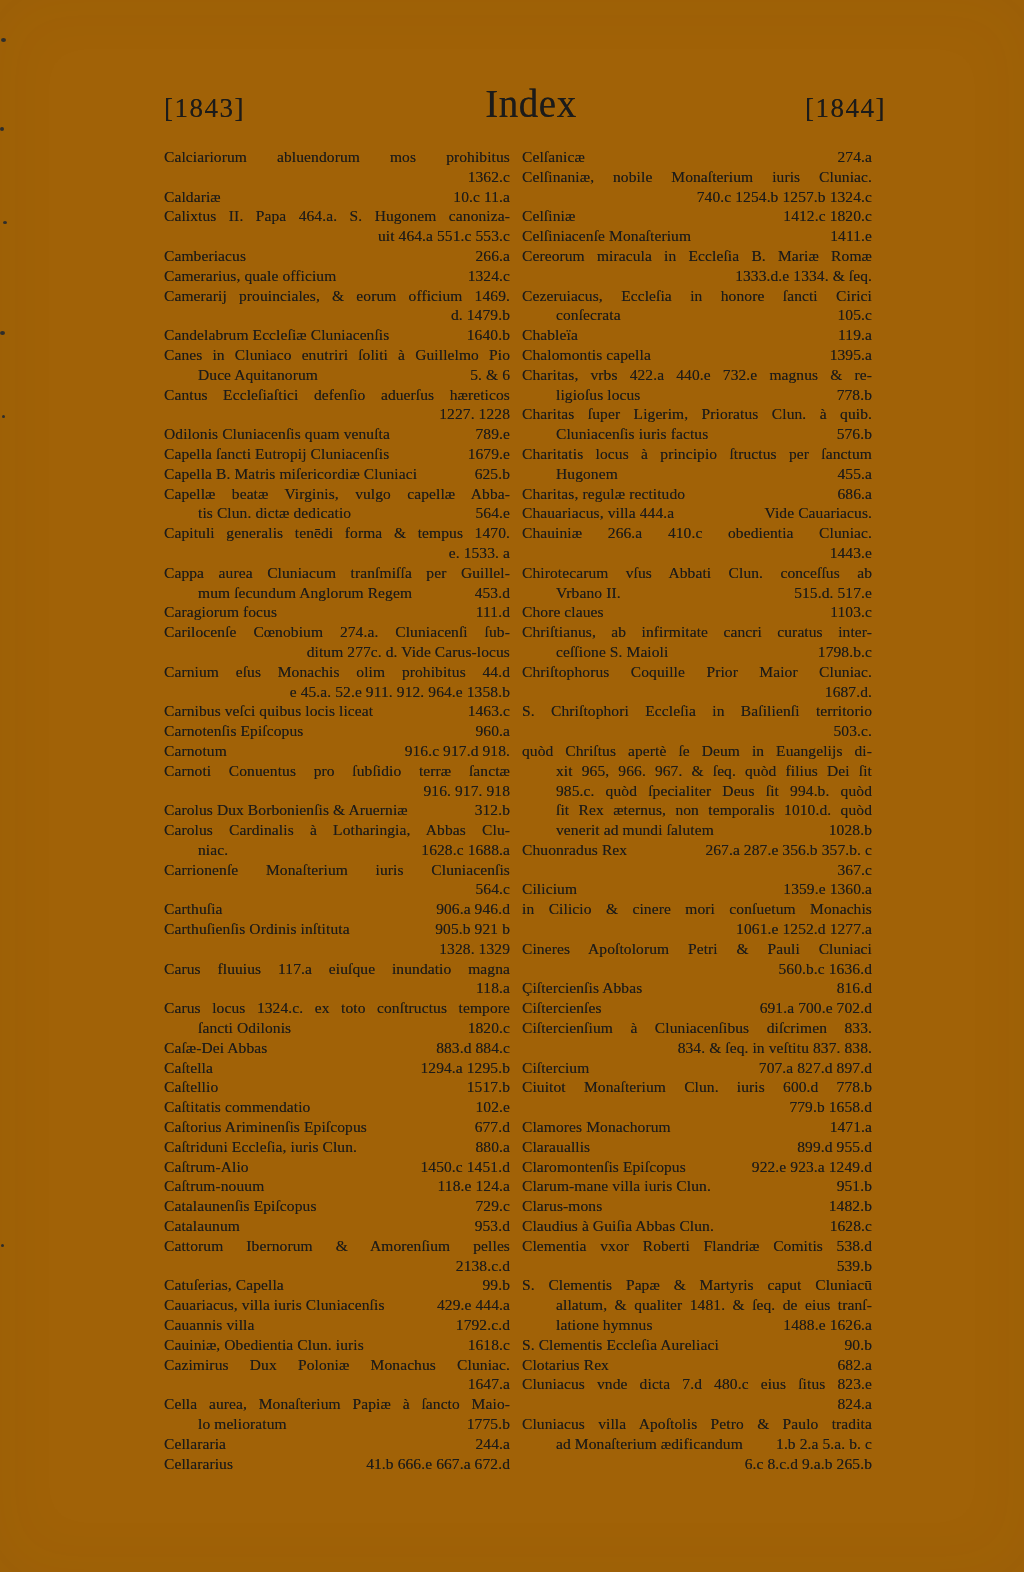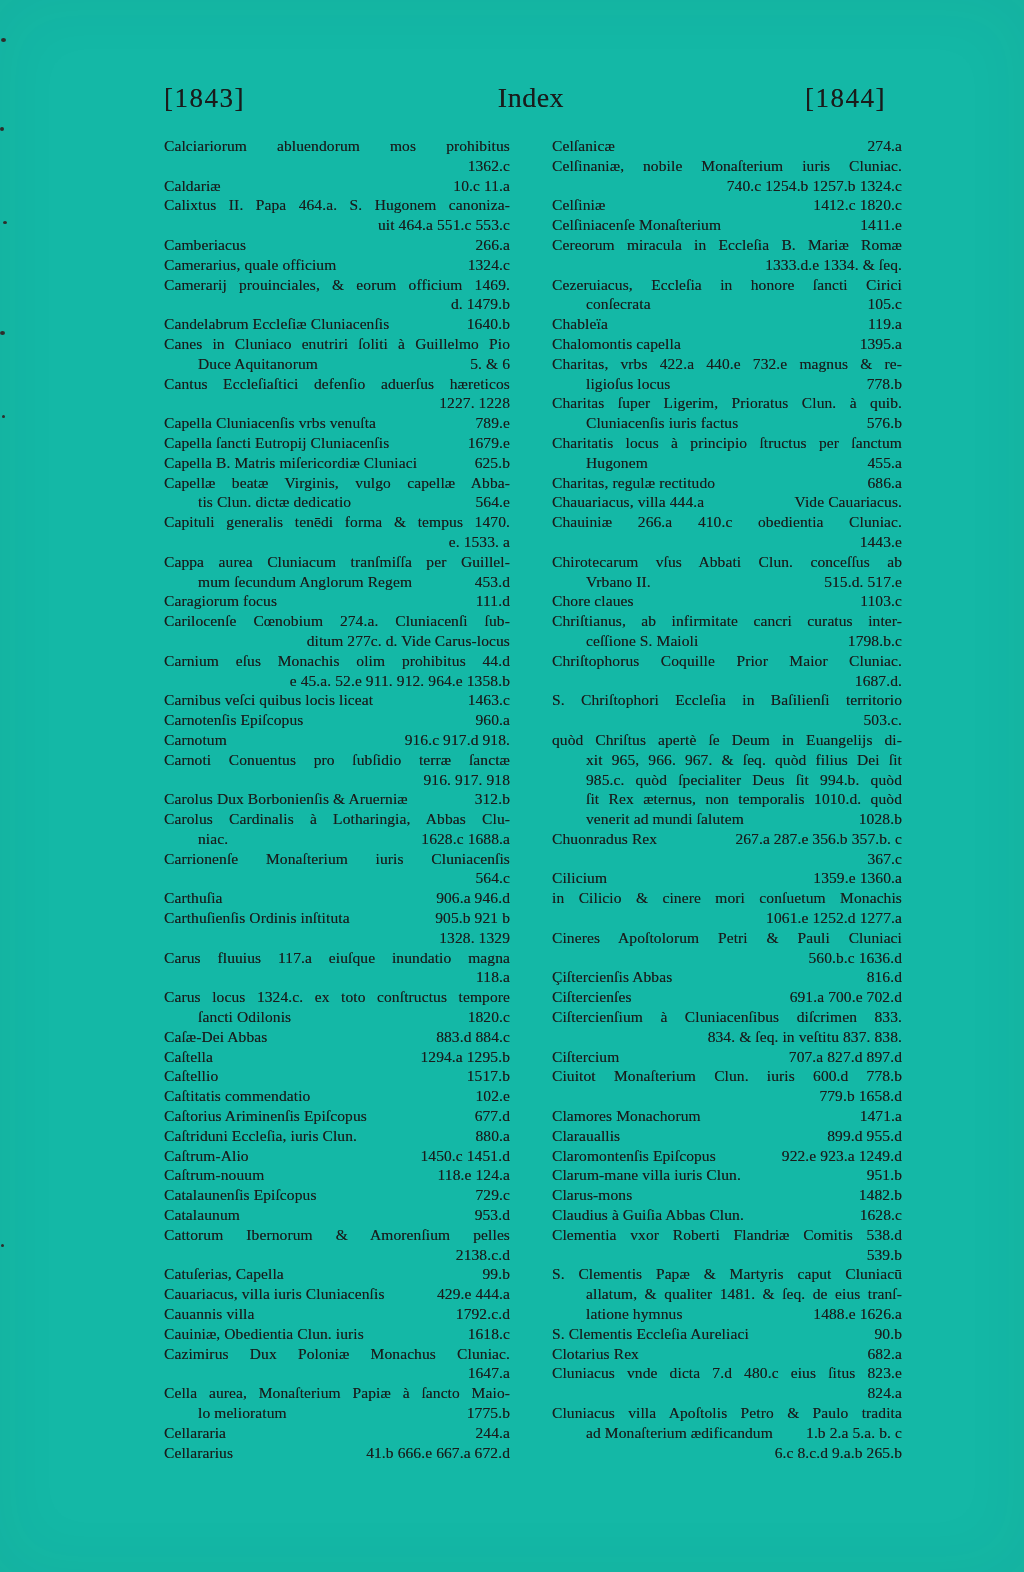--- a/index.html
+++ b/index.html
@@ -7,41 +7,41 @@
     width:1024px; height:1572px;
     background:#f1f1ee;
     font-family:"Liberation Serif","DejaVu Serif",serif;
     color:#1b1b1b;
     overflow:hidden;
     position:relative;
   }
   .page {
     position:absolute; inset:0;
     background:linear-gradient(90deg,#ececе8 0,#f5f5f1 3%,#f6f6f2 97%,#f0f0ec 100%);
-    background-color:#14b8a6;
+    background-color:#a16207;
     box-shadow:inset 0 0 70px rgba(60,55,45,.05);
   }
   .header {
     display:flex; justify-content:space-between; align-items:baseline;
     padding:0 138px 0 164px;
     margin-top:84px;
     line-height:1;
   }
   .page-num {
     font-size:27px; letter-spacing:1.5px;
     text-shadow:0 0 .6px rgba(10,10,10,.55);
   }
   .title {
-    font-size:28px; font-weight:normal; margin:0;
+    font-size:39px; font-weight:normal; margin:0;
     letter-spacing:.5px;
     text-shadow:0 0 .6px rgba(10,10,10,.55);
     transform:translateX(6px);
   }
   .columns {
-    display:flex; gap:42px;
+    display:flex; gap:12px;
     margin:24px 0 0 164px;
   }
   .col { width:346px; }
   .col.right { width:350px; }
   .line {
     font-size:15.5px;
     line-height:19.8px;
     min-height:19.8px;
     text-shadow:0 0 .6px rgba(10,10,10,.5);
     letter-spacing:.1px;
@@ -101,21 +101,21 @@
           <span class="rt">1640.b</span>
         </div>
         <div class="line just">Canes in Cluniaco enutriri ſoliti à Guillelmo Pio</div>
         <div class="line ind duo">
           <span class="lt">Duce Aquitanorum</span>
           <span class="rt">5. &amp; 6</span>
         </div>
         <div class="line just">Cantus Eccleſiaſtici defenſio aduerſus hæreticos</div>
         <div class="line ind">1227. 1228</div>
         <div class="line duo">
-          <span class="lt">Capella Cluniacenſis vrbs venuſta</span>
+          <span class="lt">Odilonis Cluniacenſis quam venuſta</span>
           <span class="rt">789.e</span>
         </div>
         <div class="line duo">
           <span class="lt">Capella ſancti Eutropij Cluniacenſis</span>
           <span class="rt">1679.e</span>
         </div>
         <div class="line duo">
           <span class="lt">Capella B. Matris miſericordiæ Cluniaci</span>
           <span class="rt">625.b</span>
         </div>

